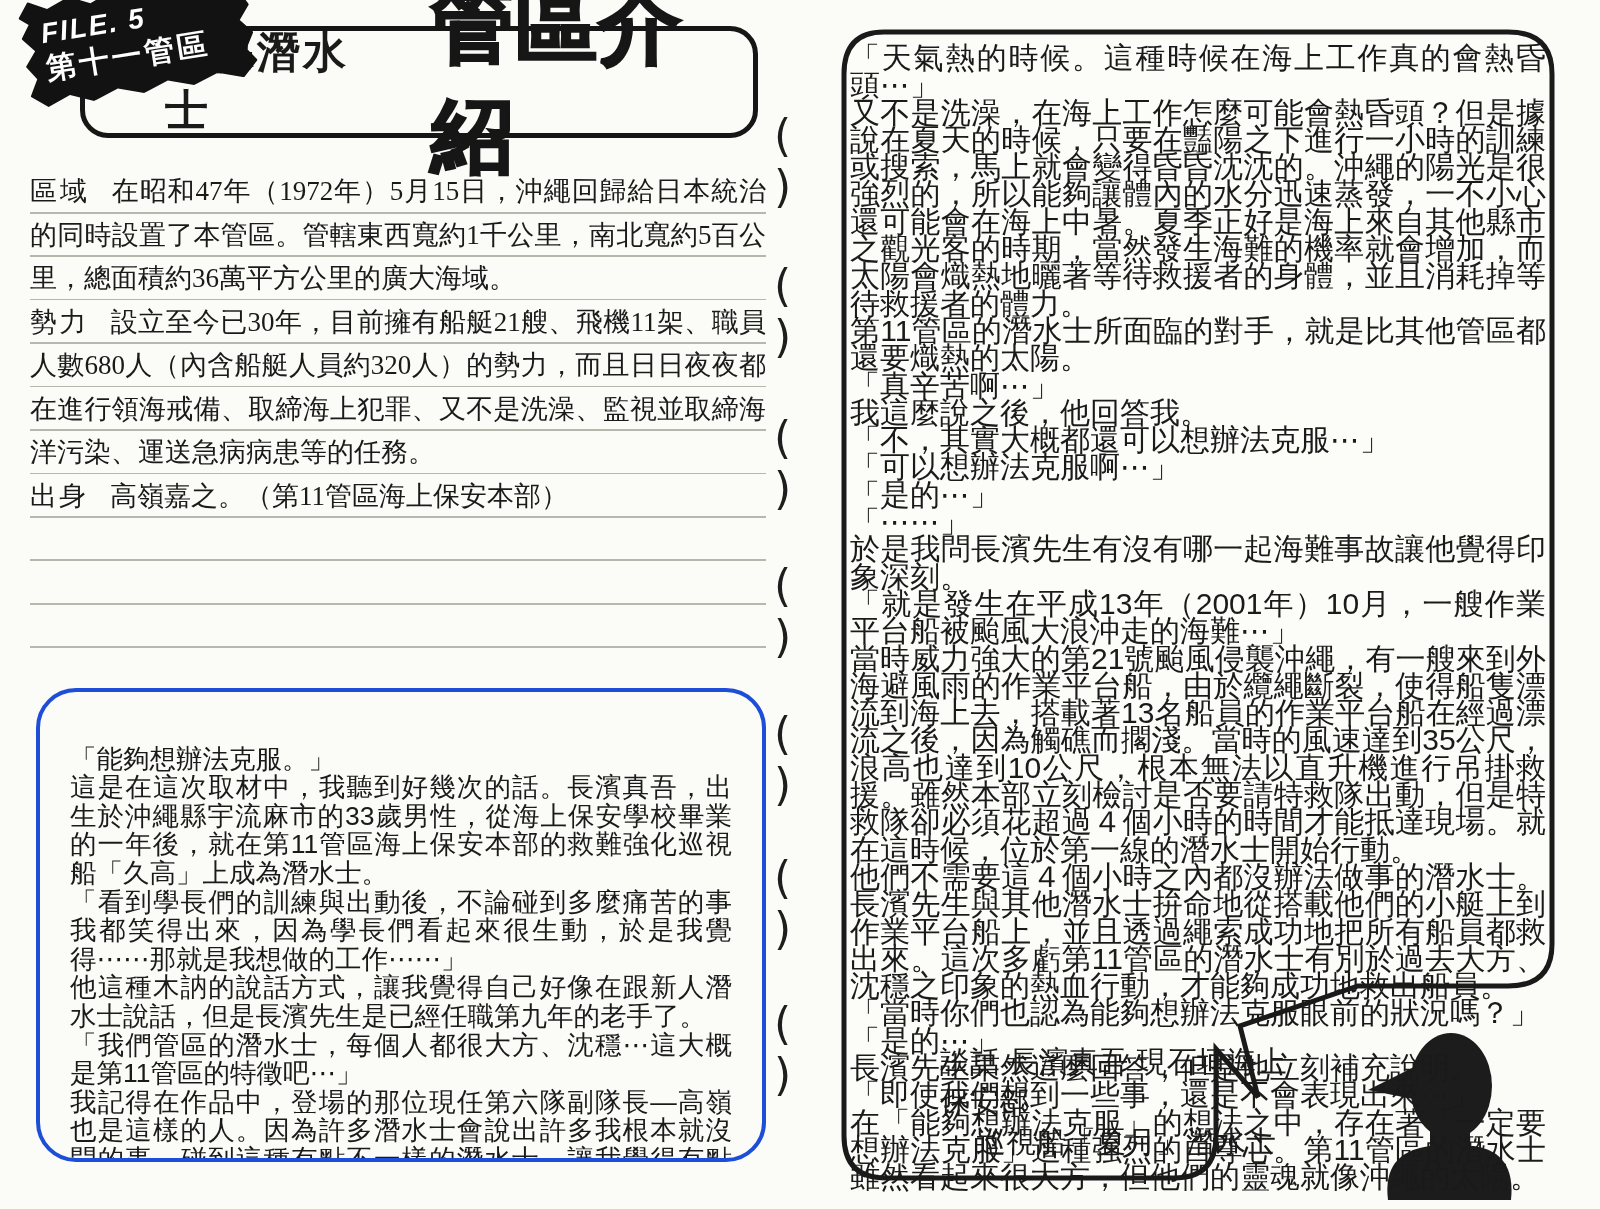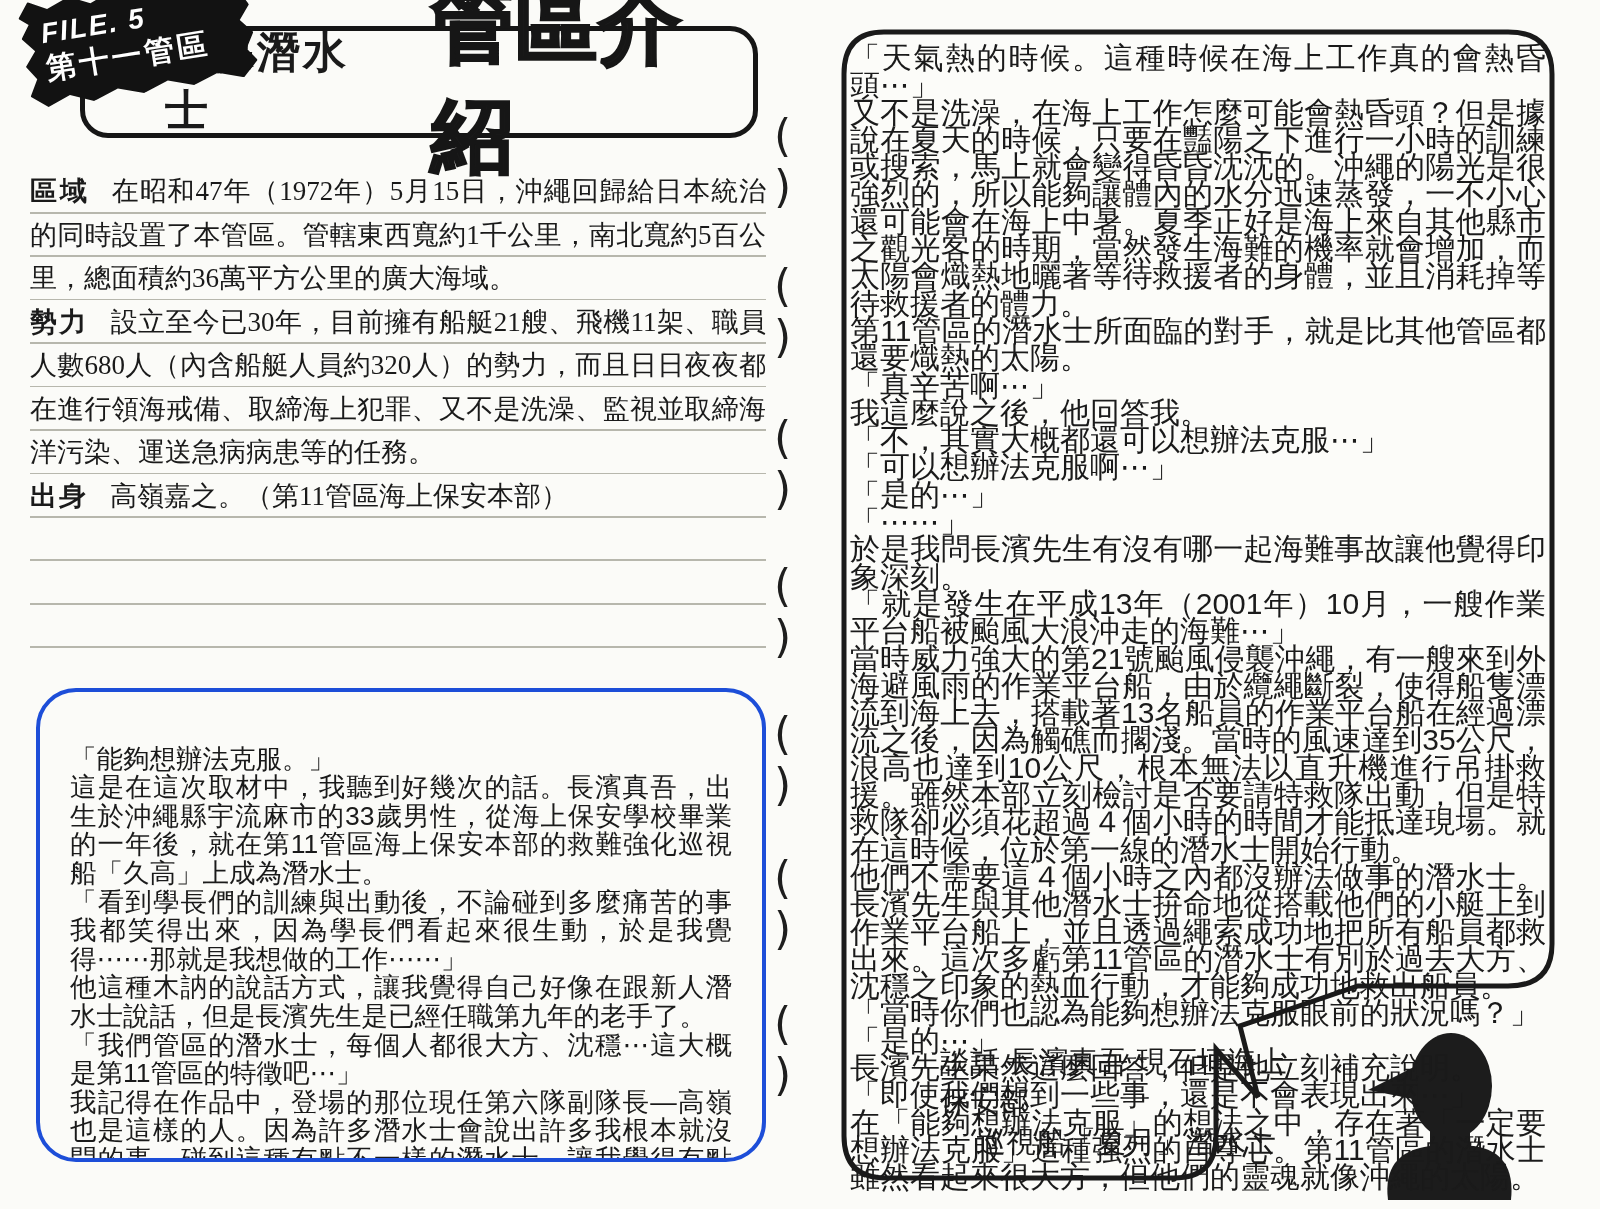--- a/index.html
+++ b/index.html
@@ -34,21 +34,21 @@
     -webkit-text-stroke:2.5px #161616;}
   
   .info{
     position:absolute;left:30px;top:170px;width:736px;height:500px;
     font-family:"Liberation Serif","DejaVu Serif",serif;
     font-size:27px;line-height:43.5px;text-align:justify;
     background-image:repeating-linear-gradient(to bottom,
       transparent 0px,transparent 41.5px,#b7b7ad 41.5px,#b7b7ad 43.5px);
   }
   .info p{margin:0;}
-  .info .lbl{font-weight:bold;font-family:"Liberation Sans",sans-serif;
+  .info .lbl{font-weight:normal;font-family:"Liberation Sans",sans-serif;
     letter-spacing:2px;margin-right:22px;}
   
   .interview{
     position:absolute;left:36px;top:688px;width:730px;height:474px;
     border:4px solid #1d4ed8;border-radius:40px;background:#fbfbf8;
     box-sizing:border-box;padding:24px 30px;overflow:hidden;
     font-size:26.5px;line-height:28.6px;white-space:pre-line;text-align:justify;
     z-index:1;
   }
   

